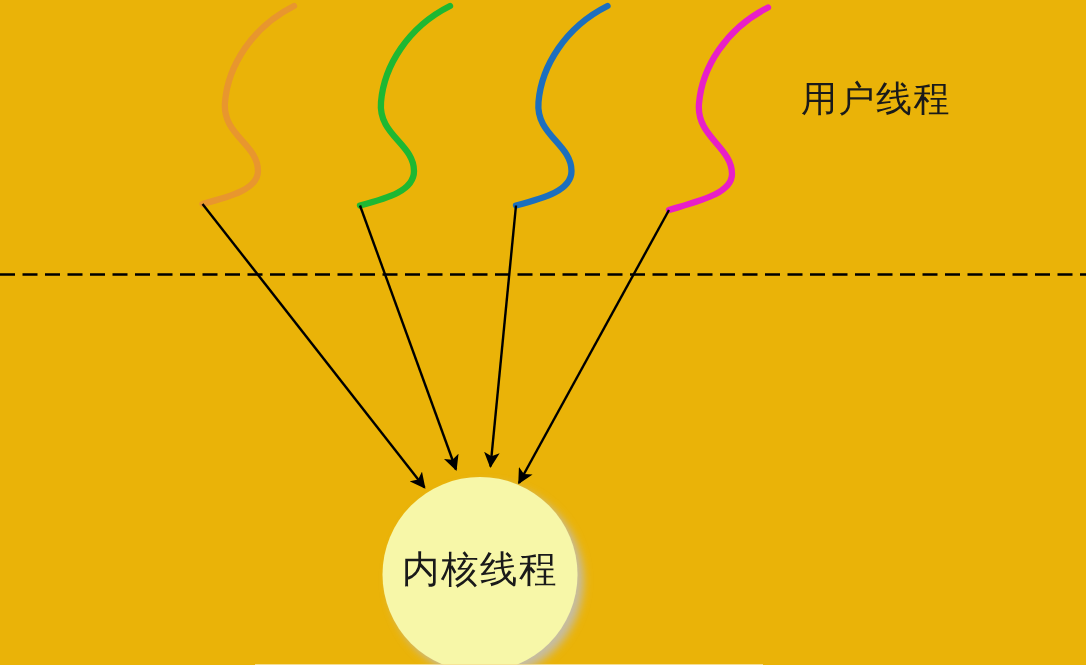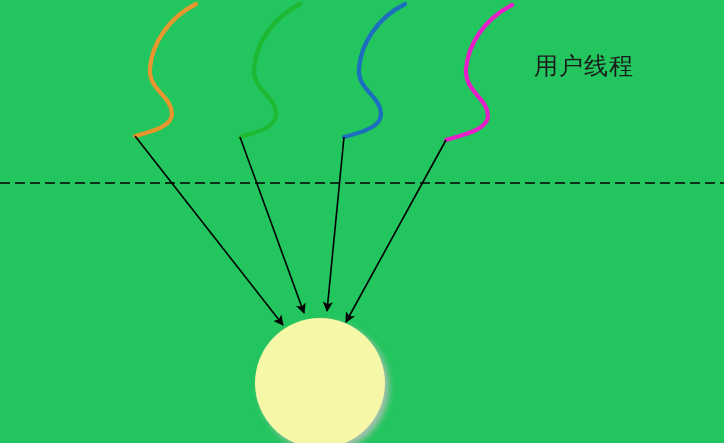--- a/index.html
+++ b/index.html
@@ -42,21 +42,21 @@
     top: 363px;
     width: 131px;
     text-align: center;
     font-size: 25px;
     letter-spacing: 1px;
   }
 </style>
 </head>
 <body>
 
-<div id="diagram-root" style="background: #22c55e;">
+<div id="diagram-root" style="background: #eab308;">
 
   <svg id="diagram-svg" viewBox="0 0 724 443">
     <defs>
       <filter id="circle-shadow" x="-40%" y="-40%" width="200%" height="200%">
         <feDropShadow dx="4" dy="4" stdDeviation="3" flood-color="#bfbfbf" flood-opacity="0.85"></feDropShadow>
       </filter>
       <marker id="arrow-head" viewBox="0 0 10 10" refX="9" refY="5" markerWidth="6.5" markerHeight="6.5" orient="auto-start-reverse">
         <path d="M 0 0 L 10 5 L 0 10 L 2.4 5 z" fill="#000000"></path>
       </marker>
     </defs>
@@ -71,14 +71,15 @@
     <path id="thread-curve-magenta" d="M 512 5 C 484 19 468 45 466 69 C 464 91 488 98 488 116 C 488 129 466 134 446 140" fill="none" stroke="#e81fc8" stroke-width="4.2" stroke-linecap="round"></path>
 
     <line id="arrow-orange" x1="135" y1="136" x2="283" y2="325" stroke="#000000" stroke-width="1.6" marker-end="url(#arrow-head)"></line>
     <line id="arrow-green" x1="240" y1="137" x2="304" y2="313" stroke="#000000" stroke-width="1.6" marker-end="url(#arrow-head)"></line>
     <line id="arrow-blue" x1="344" y1="137" x2="327" y2="311" stroke="#000000" stroke-width="1.6" marker-end="url(#arrow-head)"></line>
     <line id="arrow-magenta" x1="446" y1="140" x2="346" y2="322" stroke="#000000" stroke-width="1.6" marker-end="url(#arrow-head)"></line>
   </svg>
 
   <div class="label-text" id="user-thread-label">用户线程</div>
 
+  <div class="label-text" id="kernel-thread-label" style="left: 255px; width: 130px;">内核线程</div>
 
 </div>
 
 </body></html>

